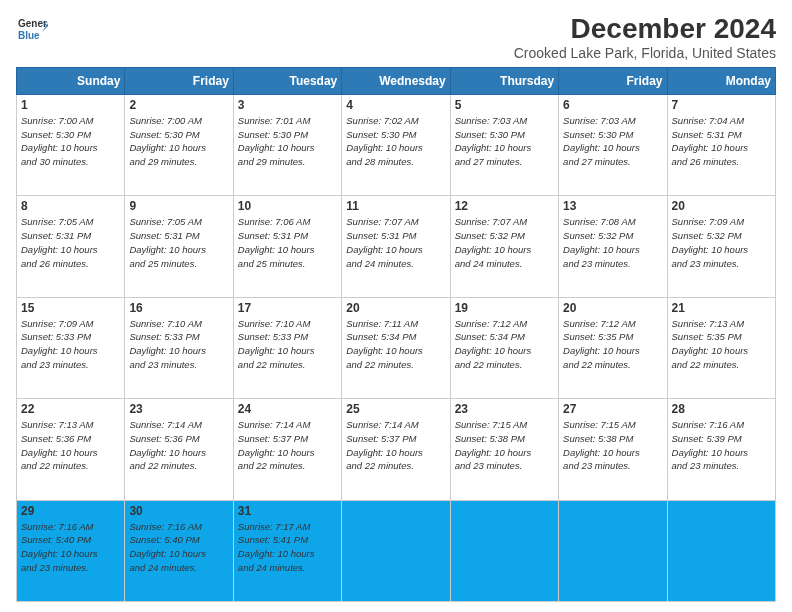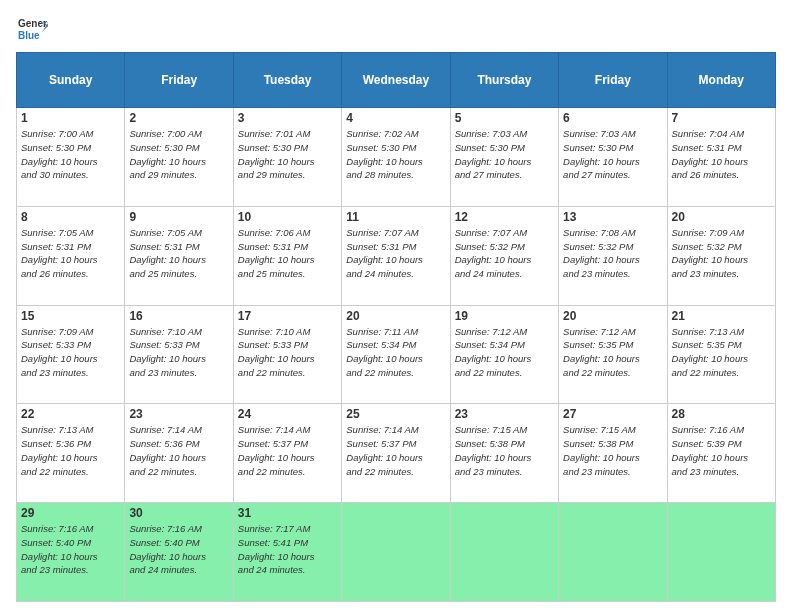--- a/index.html
+++ b/index.html
@@ -47,35 +47,35 @@
       border: 1px solid #ccc;
       border-collapse: collapse;
       width: 100%;
       table-layout: fixed;
     }
     .calendar th {
       background: #2e7ab6;
       color: #fff;
       font-size: 12px;
       font-weight: bold;
-      padding: 20px 4px;
-      text-align: center;
+      padding: 6px 4px;
+      text-align: right;
       border: 1px solid #2565a0;
     }
     .calendar td {
       border: 1px solid #ccc;
       vertical-align: top;
       padding: 3px 4px;
       font-size: 9.5px;
       color: #333;
       height: 88px;
       background: #fff;
     }
     .calendar tr:last-child td {
-      background: #86efac;
+      background: #0ea5e9;
     }
     .day-num {
       font-size: 12px;
       font-weight: bold;
       display: block;
       margin-bottom: 2px;
     }
     .day-info {
       line-height: 1.45;
       font-style: italic;
@@ -89,20 +89,24 @@
 
 <div class="page">
   <div class="header">
     <div class="logo">
   <svg width="32" height="32" viewBox="0 0 32 32">
     <text x="2" y="13" font-size="10" font-weight="bold" fill="#333" font-family="Arial">General</text>
     <text x="2" y="25" font-size="10" font-weight="bold" fill="#2e7ab6" font-family="Arial">Blue</text>
     <polygon points="26,6 32,12 26,18 30,12" fill="#2e7ab6"></polygon>
   </svg>
 </div>
+    <div class="title-block">
+      <h1>December 2024</h1>
+      <h2>Crooked Lake Park, Florida, United States</h2>
+    </div>
   </div>
 
   <table class="calendar">
     <thead>
       <tr>
         <th>Sunday</th>
         <th>Friday</th>
         <th>Tuesday</th>
         <th>Wednesday</th>
         <th>Thursday</th>

